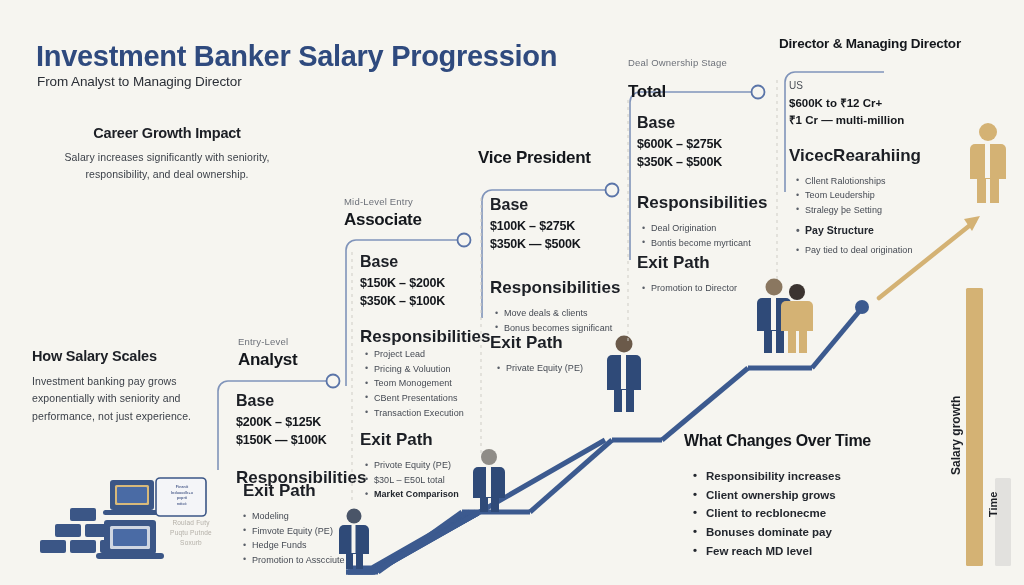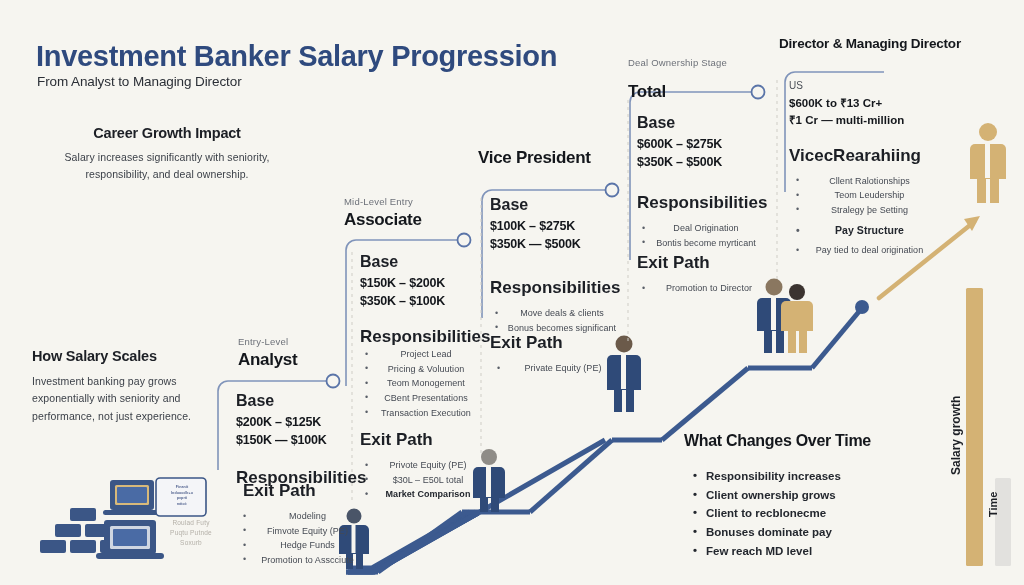--- a/index.html
+++ b/index.html
@@ -21,21 +21,21 @@
   .blk-h{font-size:14.5px;font-weight:bold;color:#1c1f25;letter-spacing:-0.2px;}
   .blk-p{font-size:10.5px;color:#3a3f47;line-height:1.65;letter-spacing:0.1px;}
   .eyebrow{font-size:9.5px;color:#6d7179;letter-spacing:0.2px;}
   .stage-name{font-size:17px;font-weight:bold;color:#14171c;letter-spacing:-0.3px;}
   .lbl{font-size:16px;font-weight:bold;color:#1c1f25;}
   .money{font-size:12.5px;font-weight:bold;color:#14171c;letter-spacing:-0.2px;line-height:1.45;}
   .sec-h{font-size:17px;font-weight:bold;color:#1c1f25;}
   ul.bul{margin:0;padding:0;list-style:none;}
   ul.bul li{
     font-size:9px;color:#454a53;line-height:1.62;
-    position:relative;padding-left:9px;letter-spacing:0.05px;text-align:center;
+    position:relative;padding-left:9px;letter-spacing:0.05px;
   }
   ul.bul li:before{
     content:"•";position:absolute;left:0;top:-0.5px;color:#5a5f68;
   }
   ul.bul li.b{font-weight:bold;color:#23272e;}
   .wc-h{font-size:16px;font-weight:bold;color:#14171c;letter-spacing:-0.3px;}
   ul.wc{margin:0;padding:0;list-style:none;}
   ul.wc li{
     font-size:11.5px;font-weight:bold;color:#23272e;line-height:1.62;
     position:relative;padding-left:13px;
@@ -301,21 +301,21 @@
 <div class="abs" style="left:637px;top:253px;width:130px;">
   <div class="sec-h">Exit Path</div>
   <ul class="bul" style="margin-top:8px;margin-left:5px;">
     <li>Promotion to Director</li>
   </ul>
 </div>
 
 <div class="abs dmd-h" style="left:779px;top:36px;">Director &amp; Managing Director</div>
 <div class="abs" style="left:789px;top:80px;width:145px;">
   <div class="dmd-sm">US</div>
-  <div class="dmd-money" style="margin-top:4px;">$600K to  ₹13 Cr+</div>
+  <div class="dmd-money" style="margin-top:4px;">$600K to  ₹12 Cr+</div>
   <div class="dmd-money">₹1 Cr  —  multi-million</div>
   <div class="sec-h" style="margin-top:16px;">VicecRearahiing</div>
   <ul class="bul" style="margin-top:8px;margin-left:7px;">
     <li>Cllent Ralotionships</li>
     <li>Teom Leudership</li>
     <li>Stralegy þe Setting</li>
     <li class="b" style="font-size:10.5px;margin-top:5px;">Pay Structure</li>
     <li style="margin-top:4px;">Pay tied to deal origination</li>
   </ul>
 </div>

